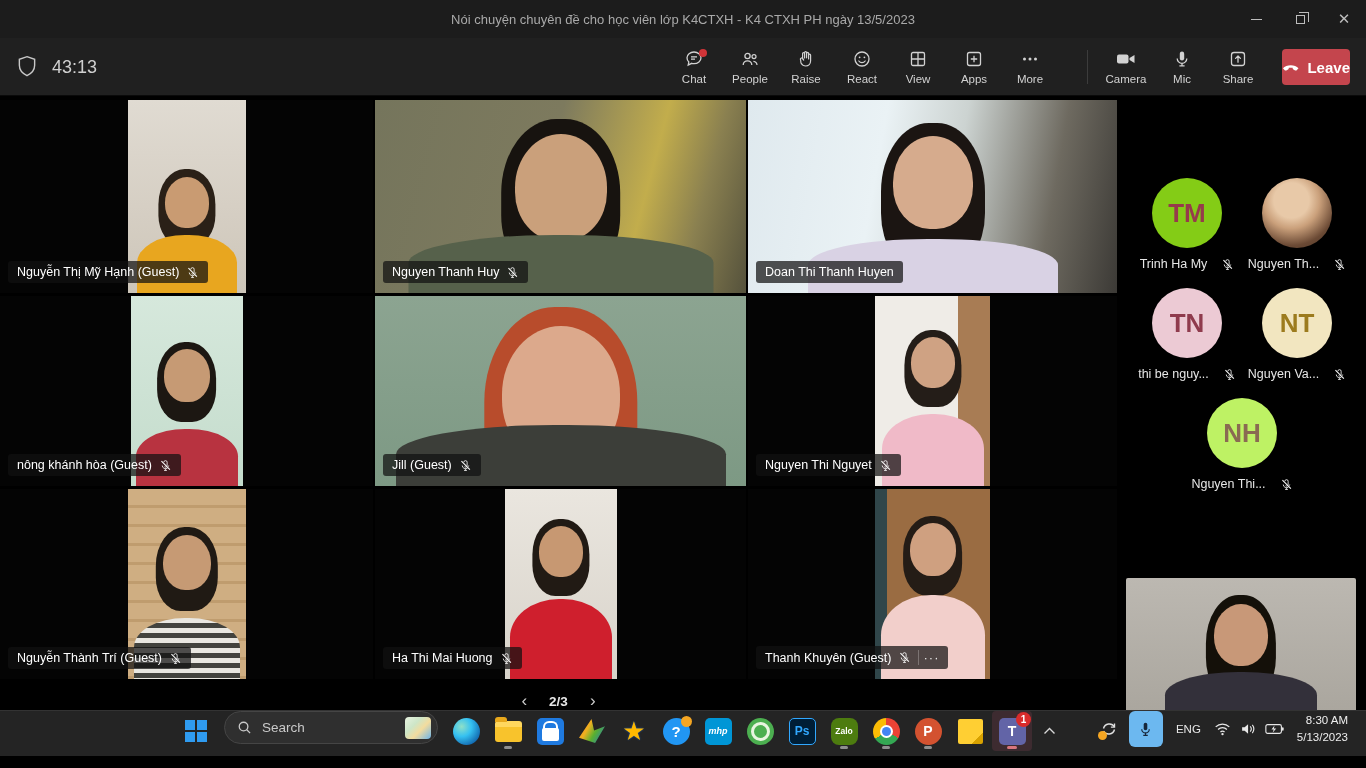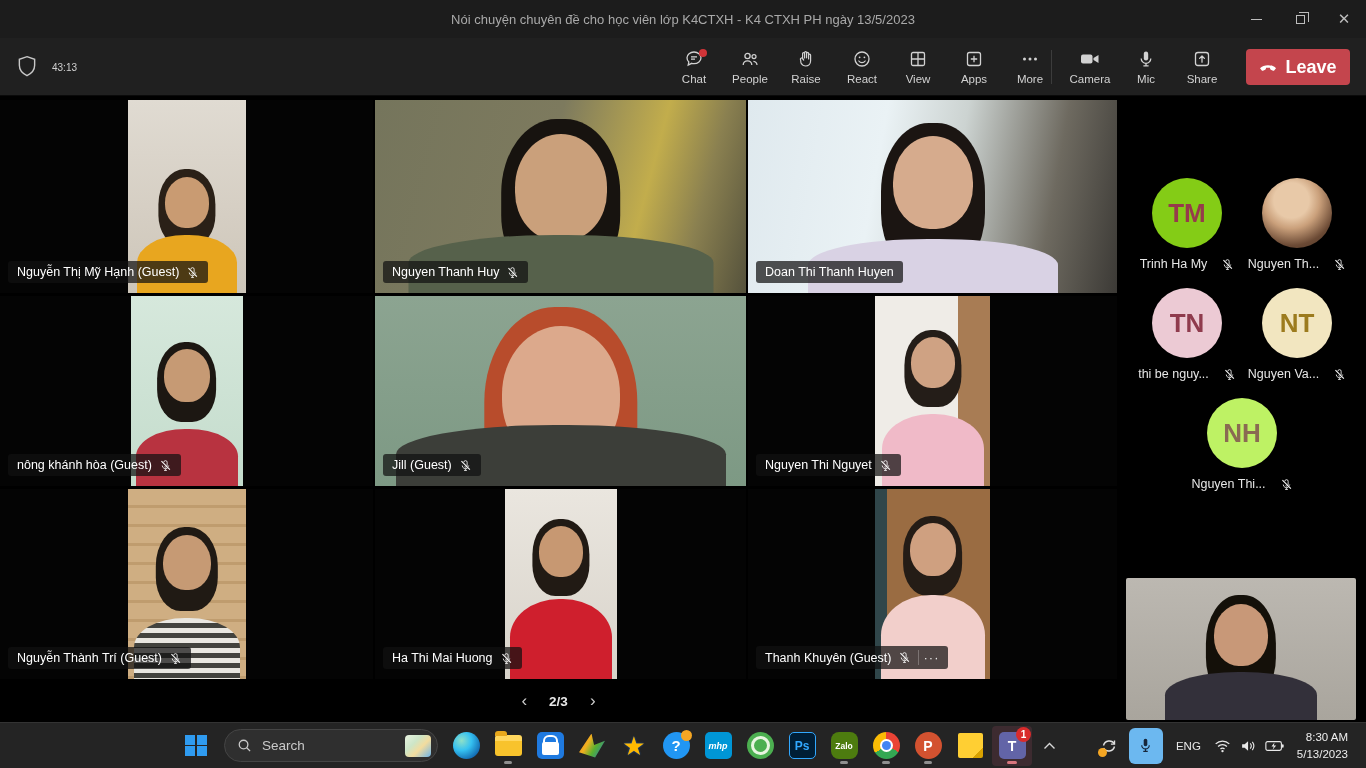--- a/index.html
+++ b/index.html
@@ -16,30 +16,30 @@
   .wc-min i { display:block; width:11px; border-top:1.4px solid #bdbdbd; }
   .wc-rest i { display:block; width:9px; height:9px; border:1.2px solid #bdbdbd; position:relative; }
   .wc-rest i:before { content:""; position:absolute; left:2px; top:-4px; width:9px; height:9px;
     border:1.2px solid #bdbdbd; border-left:none; border-bottom:none; }
   .wc-close { font-size:15px; }
 
   
   .toolbar { position:absolute; top:38px; left:0; right:0; height:58px; background:#202020;
     border-bottom:1px solid #0a0a0a; }
   .tb-left { position:absolute; left:16px; top:0; height:58px; display:flex; align-items:center; gap:14px; }
-  .timer { color:#d0d0d0; font-size:10px; }
+  .timer { color:#d0d0d0; font-size:18px; }
   .tb-center { position:absolute; left:666px; top:0; height:58px; display:flex; }
   .tbtn { width:56px; height:58px; display:flex; flex-direction:column; align-items:center;
     justify-content:center; gap:4px; color:#d2d2d2; font-size:11.5px; position:relative; cursor:default; }
   .tbtn svg { display:block; }
   .baddot { position:absolute; top:11px; left:33px; width:8px; height:8px; border-radius:50%; background:#d13438; }
   .tb-right { position:absolute; right:16px; top:0; height:58px; display:flex; align-items:center; }
   .vdiv { width:1px; height:34px; background:#3c3c3c; margin-right:10px; }
-  .leave { margin-left:16px; width:104px; height:36px; border-radius:4px; background:#c4454d;
-    color:#fff; font-size:18px; font-weight:bold; display:flex; align-items:center;
+  .leave { margin-left:16px; width:68px; height:36px; border-radius:4px; background:#c4454d;
+    color:#fff; font-size:15px; font-weight:bold; display:flex; align-items:center;
     justify-content:center; gap:8px; border:none; }
 
   
   .main { position:absolute; top:96px; left:0; right:0; bottom:46px; background:#000; }
   .grid { position:absolute; top:4px; left:0; width:1117px; display:grid;
     grid-template-columns:373px 371px 369px; grid-template-rows:193px 190px 190px; gap:3px 2px; }
   .tile { position:relative; background:#040404; overflow:hidden; }
   .pv { position:relative; height:100%; margin:0 auto; overflow:hidden; }
   .hair { position:absolute; left:50%; transform:translateX(-50%); top:var(--hty);
     width:calc(var(--hd)*1.3); height:calc(var(--hd)*1.75); border-radius:46% 46% 40% 40%;
@@ -66,22 +66,22 @@
   .selfview { position:absolute; left:9px; top:482px; width:230px; height:142px;
     background:#0a0a0a; overflow:hidden; border-radius:2px; }
 
   
   .pager { position:absolute; top:590px; left:0; width:1117px; height:30px; display:flex;
     align-items:center; justify-content:center; gap:22px; color:#e8e8e8; }
   .pgbtn { font-size:17px; color:#cfcfcf; }
   .pgnum { font-size:13.5px; font-weight:bold; }
 
   
-  .taskbar { position:absolute; left:0; right:0; bottom:0; height:46px; background:#242424;
-    border-top:1px solid #333; display:flex; align-items:center; padding:0 8px 0 176px; gap:2px; }
+  .taskbar { position:absolute; left:0; right:0; bottom:12px; height:46px; background:#242424;
+    border-top:1px solid #333; display:flex; align-items:flex-start; padding:0 8px 0 176px; gap:2px; }
   .tslot { width:40px; height:40px; display:flex; align-items:center; justify-content:center;
     position:relative; border-radius:4px; flex:none; }
   .tslot.run:after { content:""; position:absolute; bottom:2px; left:50%; transform:translateX(-50%);
     width:8px; height:3px; border-radius:2px; background:#8f8f8f; }
   .startlogo { display:grid; grid-template-columns:10px 10px; grid-template-rows:10px 10px; gap:1.5px; }
   .startlogo i { background:#2f9bf0; }
   .searchpill { width:214px; height:33px; border-radius:17px; background:#2f2f2f;
     border:1px solid #454545; display:flex; align-items:center; gap:10px; padding:0 6px 0 12px;
     margin:0 6px; flex:none; }
   .searchpill input { flex:1; min-width:0; background:transparent; border:none; outline:none;

